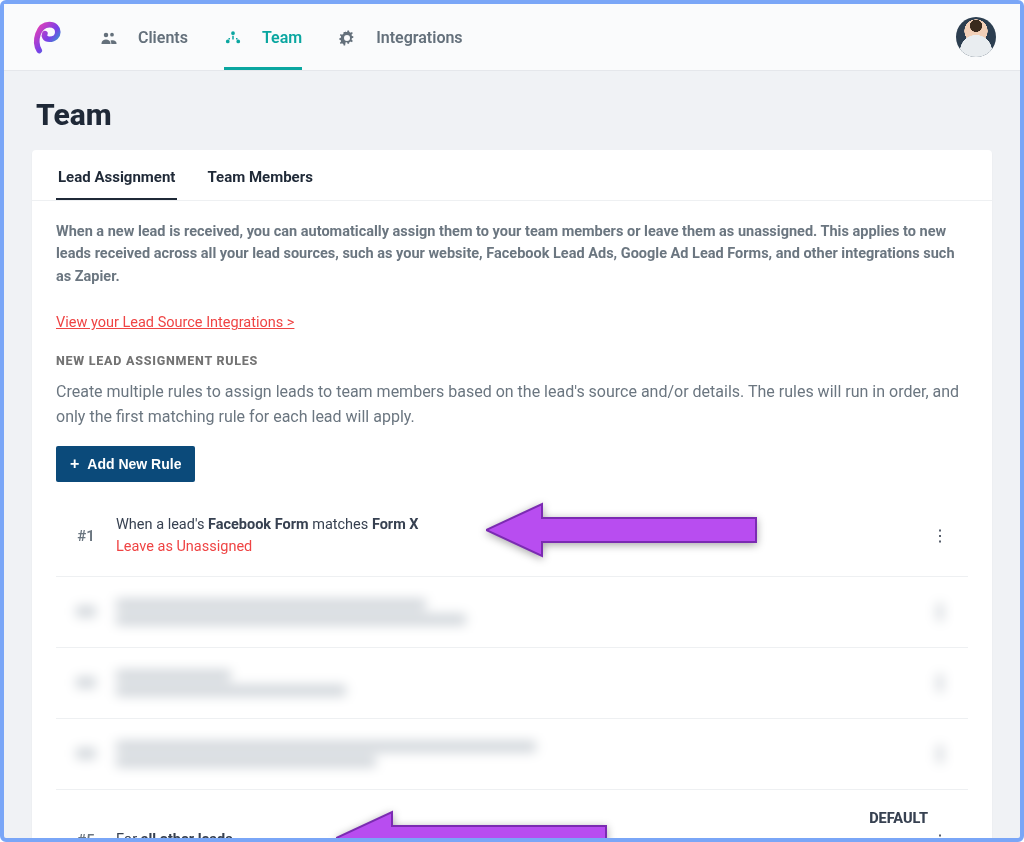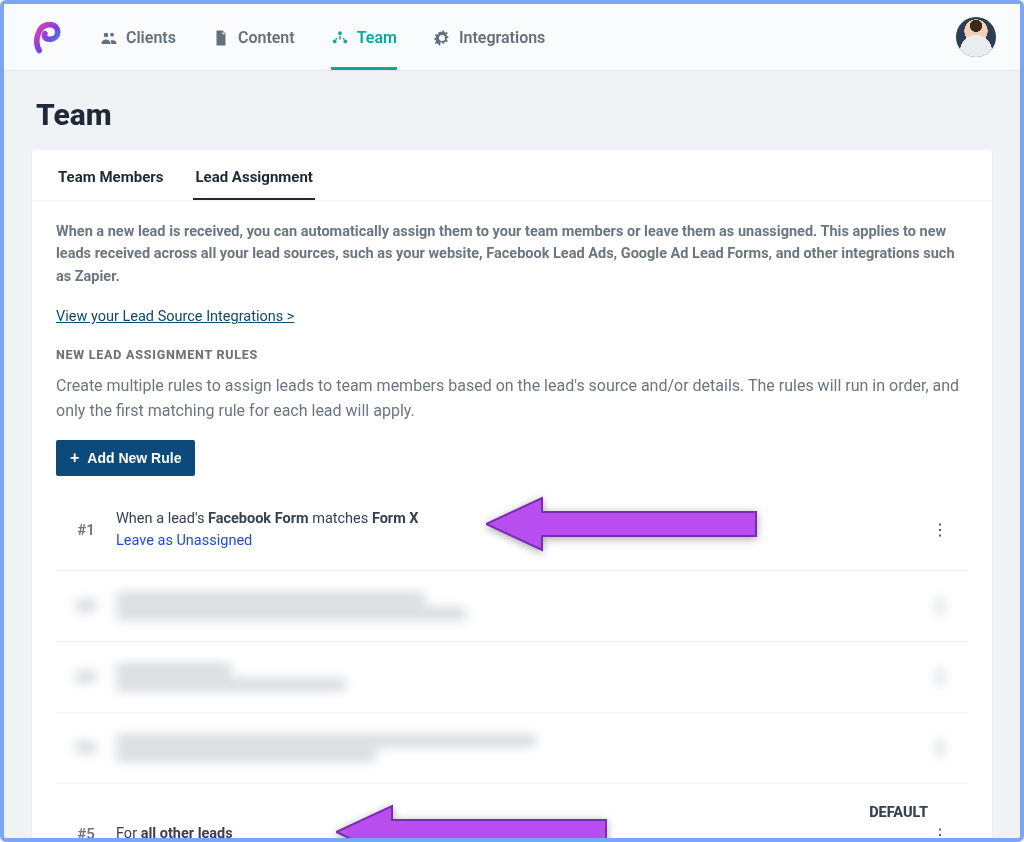--- a/index.html
+++ b/index.html
@@ -26,21 +26,21 @@
     display: flex;
     align-items: center;
     padding: 0 24px;
     height: 72px;
   }
   .logo {
     width: 36px; height: 36px; margin-right: 36px;
   }
   .navlinks { display: flex; gap: 36px; align-items: center; flex: 1; }
   .navlink {
-    display: flex; align-items: center; gap: 8px;
+    display: flex; align-items: center; gap: 20px;
     color: #64707b; font-size: 16px; font-weight: 600;
     padding: 24px 0 20px 0;
     border-bottom: 3px solid transparent;
     cursor: pointer;
   }
   .navlink.active { color: #0aa6a0; border-bottom-color: #0aa6a0; }
   .navlink svg { width: 18px; height: 18px; fill: currentColor; }
   .avatar {
     width: 40px; height: 40px; border-radius: 50%;
     background: radial-gradient(circle at 50% 35%, #f2d0b8 0 35%, #2c3e50 36% 100%);
@@ -72,22 +72,22 @@
   .tab {
     font-size: 15px; font-weight: 700; color: #1f2937;
     padding: 4px 2px 12px 2px;
     border-bottom: 2px solid transparent;
     cursor: pointer;
   }
   .tab.active { border-bottom-color: #1f2937; }
   .content { padding: 20px 24px 8px 24px; }
   .intro { color: #6b7680; font-size: 14.5px; line-height: 1.55; font-weight: bold; }
   .srclink {
-    display: inline-block; margin-top: 20px;
-    color: #0c4a6e; font-size: 14.5px; text-decoration: underline;
+    display: inline-block; margin-top: 26px;
+    color: #ef4444; font-size: 14.5px; text-decoration: underline;
     cursor: pointer;
   }
   .section-label {
     margin-top: 22px; font-size: 12.5px; font-weight: 800;
     letter-spacing: .06em; color: #737373;
   }
   .create-rules {
     margin-top: 12px; color: #6b7680; font-size: 16px; line-height: 1.55;
   }
   .addbtn {
@@ -104,21 +104,21 @@
     display: flex; align-items: center;
     border-top: 1px solid #eef0f2; padding: 18px 10px 18px 0;
     position: relative;
   }
   .rule:first-child { border-top: 1px solid #eef0f2; }
   .rule .num {
     width: 60px; text-align: center; color: #6b7680; font-size: 15px; font-weight: 600;
   }
   .rule .body { flex: 1; color: #374151; font-size: 14.5px; line-height: 1.5; }
   .rule .body .line1 b { font-weight: 700; }
-  .rule .body .line2 { color: #1d4ed8; }
+  .rule .body .line2 { color: #ef4444; }
   .rule .kebab {
     width: 24px; height: 24px; display:flex; align-items:center; justify-content:center;
     color:#374151; cursor:pointer; font-size: 16px;
     margin-right: 6px;
   }
   .rule.blurred .body,
   .rule.blurred .num,
   .rule.blurred .kebab { color: transparent; }
   .rule.blurred::after {
     content:""; position:absolute; inset:0; backdrop-filter: blur(6px);
@@ -152,26 +152,20 @@
       <path d="M20 56 C10 40 18 10 38 10 C58 10 58 36 38 36 C30 36 28 30 30 26" fill="none" stroke="url(#lg)" stroke-width="10" stroke-linecap="round"></path>
     </svg>
 
     <div class="navlinks">
       <div class="navlink">
         <svg viewBox="0 0 24 24">
             <path d="M8 11a3 3 0 100-6 3 3 0 000 6zm8-1a2.5 2.5 0 100-5 2.5 2.5 0 000 5zM2 19c0-3 3-5 6-5s6 2 6 5v1H2v-1zm13 1v-1c0-1.3-.4-2.5-1.1-3.5 1-.3 2-.5 3.1-.5 2.8 0 5 1.8 5 4v1h-7z"></path>
           </svg>
         <span>Clients</span>
       </div>
-      <div class="navlink">
-        <svg viewBox="0 0 24 24">
-            <path d="M6 2h8l4 4v16H6V2zm8 1.5V7h3.5L14 3.5zM8 11h8v2H8v-2zm0 4h8v2H8v-2z"></path>
-          </svg>
-        <span>Content</span>
-      </div>
       <div class="navlink active">
         <svg viewBox="0 0 24 24">
             <path d="M12 3a2.5 2.5 0 110 5 2.5 2.5 0 010-5zM5 14a2.5 2.5 0 110 5 2.5 2.5 0 010-5zm14 0a2.5 2.5 0 110 5 2.5 2.5 0 010-5zM11 8.9h2V12h5v2.1h-2V12h-3v2.1h-2V12H8v2.1H6V12h5V8.9z"></path>
           </svg>
         <span>Team</span>
       </div>
       <div class="navlink">
         <svg viewBox="0 0 24 24">
             <path d="M9.5 2l.6 2.1a6 6 0 012 0L12.7 2h2l.4 2.1a6 6 0 011.7 1l1.9-1 1 1.7-1.6 1.4c.2.6.3 1.3.3 2l2 .6v2l-2 .6a6 6 0 01-.3 2l1.6 1.4-1 1.7-1.9-1a6 6 0 01-1.7 1l-.4 2.1h-2l-.6-2.1a6 6 0 01-2 0L9.5 22h-2l-.4-2.1a6 6 0 01-1.7-1l-1.9 1-1-1.7 1.6-1.4A6 6 0 013.8 15l-2-.6v-2l2-.6c0-.7.1-1.4.3-2L2.5 8.4l1-1.7 1.9 1a6 6 0 011.7-1L7.5 4.1h2zm2.5 6a4 4 0 100 8 4 4 0 000-8z"></path>
           </svg>
@@ -180,22 +174,22 @@
     </div>
 
     <div class="avatar"></div>
   </div>
 
   <div class="page">
     <h1 class="page-title">Team</h1>
 
     <div class="card">
       <div class="tabs">
+        <div class="tab active">Lead Assignment</div>
         <div class="tab">Team Members</div>
-        <div class="tab active">Lead Assignment</div>
       </div>
 
       <div class="content">
         <p class="intro">When a new lead is received, you can automatically assign them to your team members or leave them as unassigned. This applies to new leads received across all your lead sources, such as your website, Facebook Lead Ads, Google Ad Lead Forms, and other integrations such as Zapier.</p>
         <a class="srclink">View your Lead Source Integrations &gt;</a>
 
         <div class="section-label">NEW LEAD ASSIGNMENT RULES</div>
         <p class="create-rules">Create multiple rules to assign leads to team members based on the lead's source and/or details. The rules will run in order, and only the first matching rule for each lead will apply.</p>
 
         <button class="addbtn">

